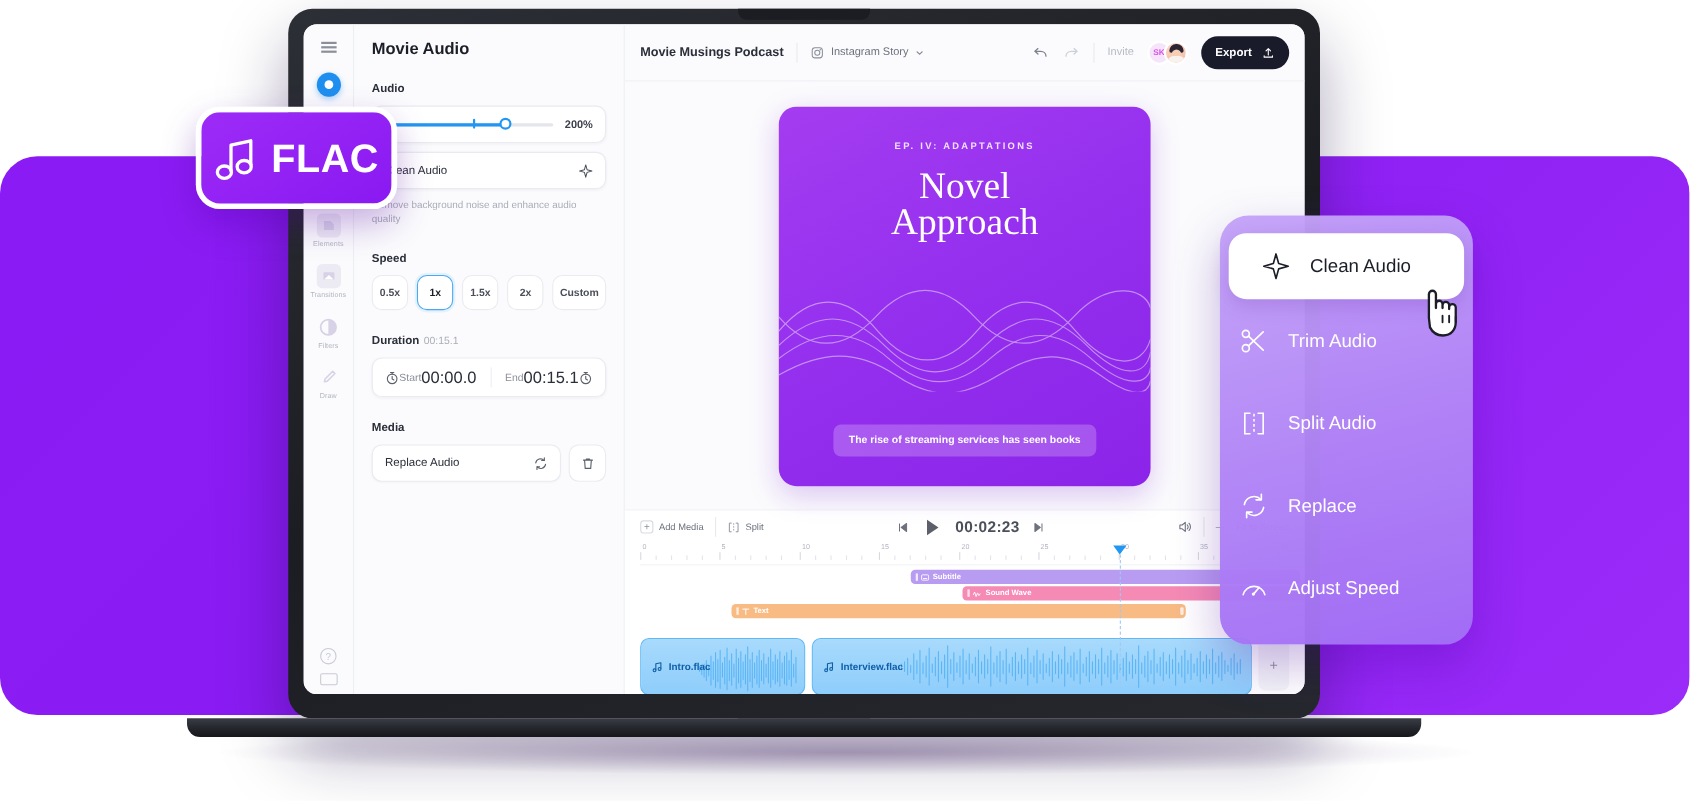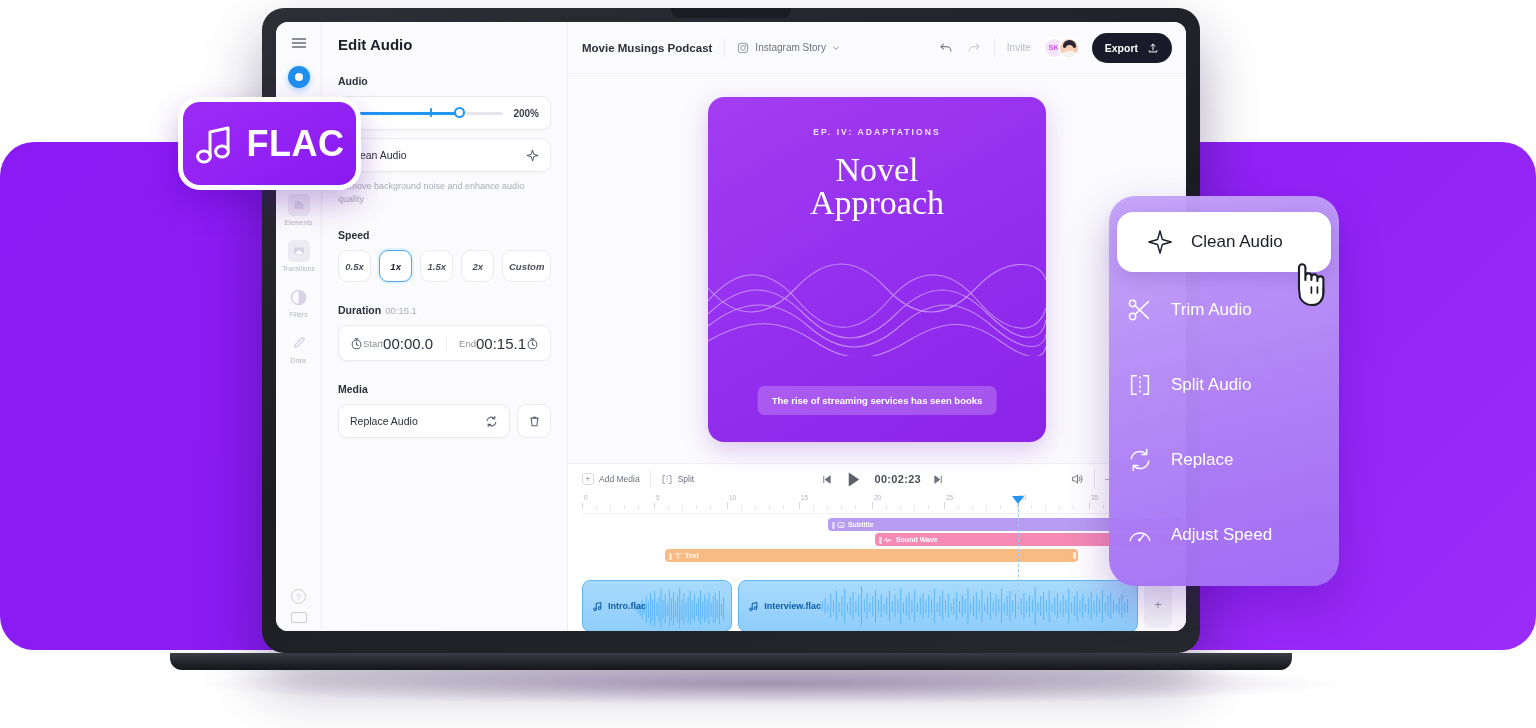--- a/index.html
+++ b/index.html
@@ -122,21 +122,21 @@
   .slider-knob {
     position:absolute; left:68%; top:-4px; width:11px; height:11px; border-radius:50%;
     background:#fff; border:2.4px solid #2196f3;
   }
   .slider-val { font-size: 10px; color: #3b3f4a; font-weight: 600; }
 
   .card-row { justify-content: space-between; margin-top: 8px; }
   .card-row .txt { font-size: 10.5px; color: #2b2f3a; }
   .hint { font-size: 9px; color: #a9adb7; margin-top: 8px; line-height: 1.4; }
 
-  .speed-row { display: flex; gap: 8px; font-style: italic; }
+  .speed-row { display: flex; gap: 8px; }
   .chip {
     flex: 1; height: 32px; border-radius: 9px; background: #fff; border: 1px solid #e9ebf0;
     display: flex; align-items: center; justify-content: center;
     font-size: 9.5px; color: #4a4f5a; font-weight: 600;
   }
   .chip.sel { border-color: #4aa9f2; color: #1b1e27; box-shadow: 0 0 0 2px rgba(74,169,242,.12); }
   .chip.wide { flex: 1.5; }
 
   .dur-card { justify-content: space-between; height: 36px; }
   .dur-side { display: flex; align-items: center; }
@@ -204,21 +204,21 @@
     background: rgba(255,255,255,.22); border-radius: 7px;
     padding: 9px 14px; font-size: 9.5px; color: #fff; font-weight: 600; white-space: nowrap;
   }
 
   
   .timeline { height: 168px; background: #fff; border-top: 1px solid #f0f1f5; flex: 0 0 168px; }
   .tl-toolbar { height: 30px; display: flex; align-items: center; padding: 0 14px; gap: 10px; }
   .tl-btn { display: flex; align-items: center; gap: 5px; font-size: 8.5px; color: #6c717d; }
   .plus-sq { width: 12px; height: 12px; border: 1px solid #d8dbe2; border-radius: 3px; display:flex; align-items:center; justify-content:center; font-size:9px; color:#8a8f9a; line-height:1; }
   .tl-center { flex: 1; display: flex; align-items: center; justify-content: center; gap: 12px; }
-  .tl-time { font-size: 11px; color: #4a4f5a; font-weight: 600; letter-spacing: .3px; }
+  .tl-time { font-size: 14px; color: #4a4f5a; font-weight: 600; letter-spacing: .3px; }
   .tl-right { display: flex; align-items: center; gap: 10px; }
   .zoom-lbl { font-size: 8.5px; color: #8b8f9a; }
 
   .ruler { height: 20px; margin: 0 14px; position: relative; border-bottom: 1px solid #f1f2f6; }
   .tick { position: absolute; top: 11px; width: 1px; height: 4px; background: #e2e4ea; }
   .tick.major { height: 7px; top: 8px; background: #d7dae1; }
   .tick-lbl { position: absolute; top: 0; font-size: 6.5px; color: #b2b6c0; transform: translateX(2px); }
   .playhead { position: absolute; top: 2px; left: 430px; z-index: 6; }
   .ph-tri {
     width: 0; height: 0; border-left: 6px solid transparent; border-right: 6px solid transparent;
@@ -353,21 +353,21 @@
           </div>
 
           <div class="rail-spacer"></div>
           <div class="rail-bottom">
             <div class="circ-q">?</div>
             <div class="kbd"></div>
           </div>
         </div>
 
         <div class="panel">
-          <div class="panel-title">Edit Audio</div>
+          <div class="panel-title">Movie Audio</div>
 
           <div class="sec-label">Audio</div>
 
           <div class="card">
             <div class="slider-wrap">
               <div class="slider-track"></div>
               <div class="slider-fill"></div>
               <div class="slider-mid"></div>
               <div class="slider-knob"></div>
             </div>

